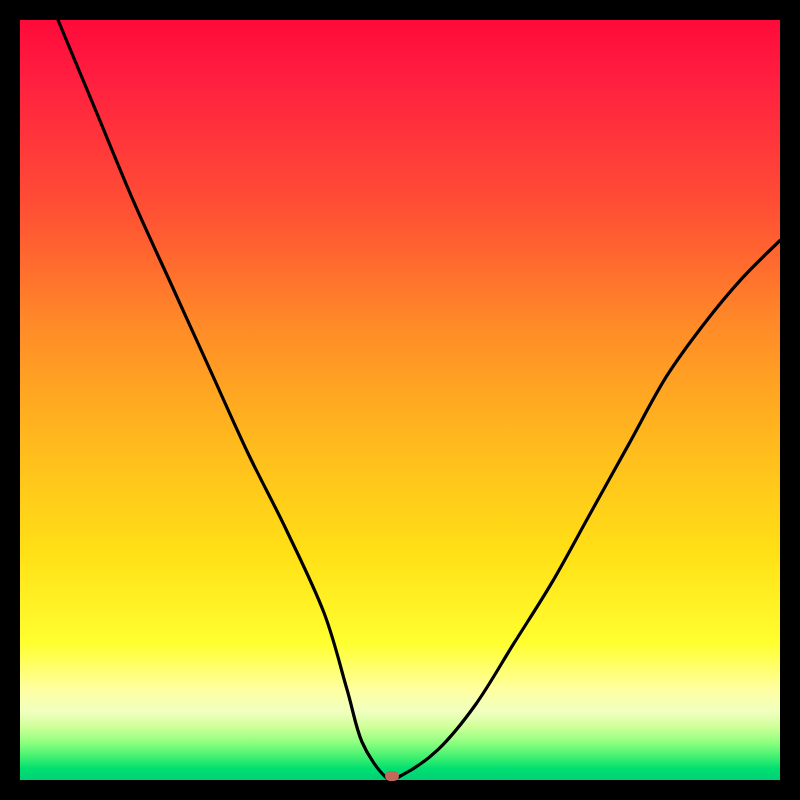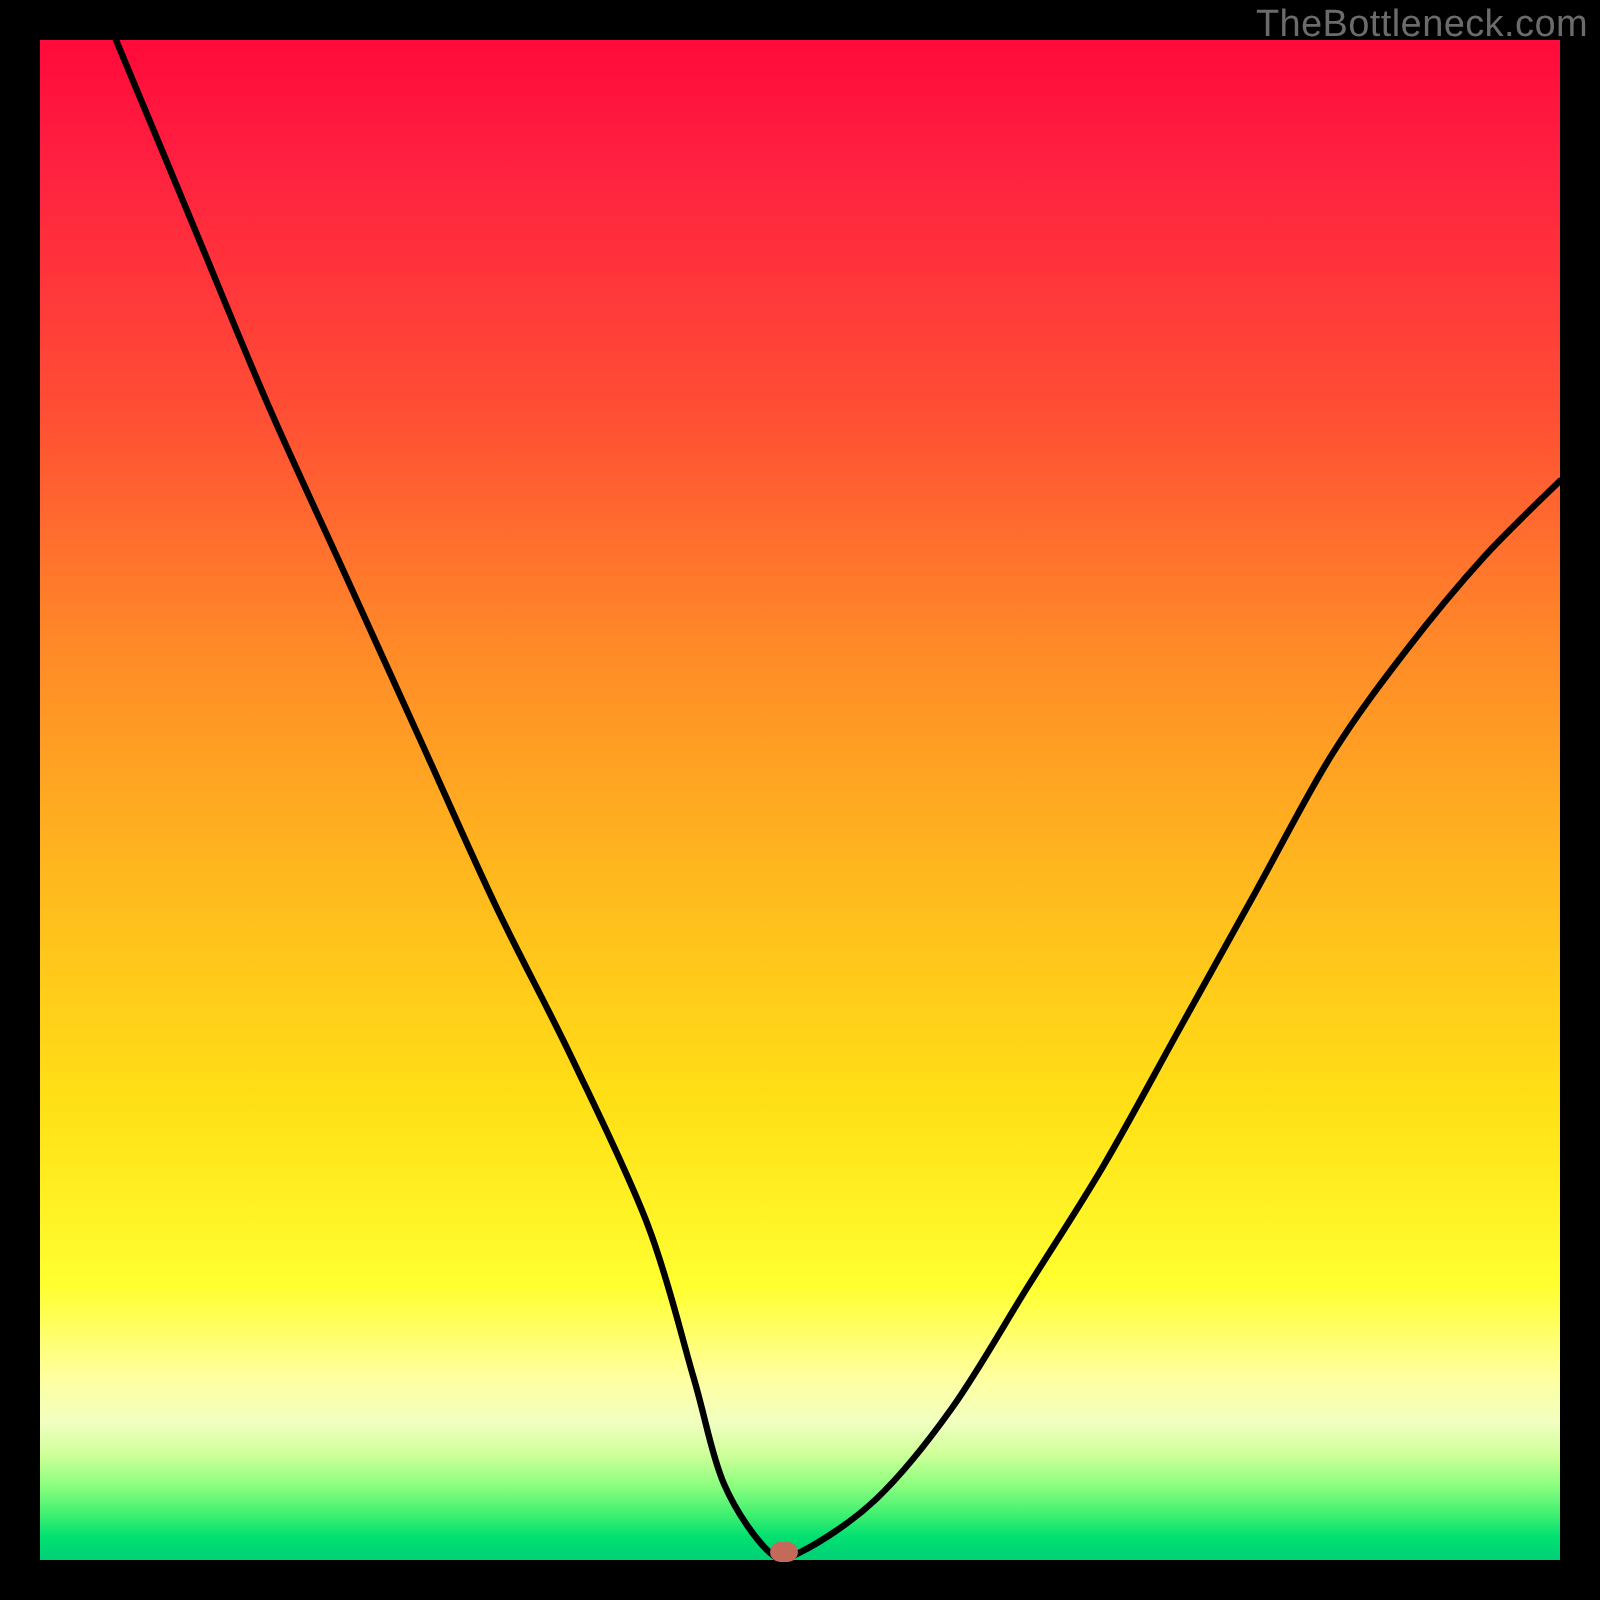--- a/index.html
+++ b/index.html
@@ -64,20 +64,19 @@
     background: #c36a5a;
     border-radius: 5px;
     z-index: 4;
     transform: translate(-50%, -50%);
   }
 </style>
 </head>
 <body>
 
 <div class="chart-container">
-  <div class="watermark">TheBottleneck.com</div>
   <div class="plot-area">
     <svg class="curve" viewBox="0 0 760 760" preserveAspectRatio="none">
       <path id="curve-path" fill="none" stroke="#000" stroke-width="3.2" stroke-linecap="round" stroke-linejoin="round" d="M 38.00 0.00 C 44.33 15.20, 63.33 60.80, 76.00 91.20 C 88.67 121.60, 101.33 153.27, 114.00 182.40 C 126.67 211.53, 139.33 238.13, 152.00 266.00 C 164.67 293.87, 177.33 321.73, 190.00 349.60 C 202.67 377.47, 215.33 406.60, 228.00 433.20 C 240.67 459.80, 253.33 482.60, 266.00 509.20 C 278.67 535.80, 293.87 566.20, 304.00 592.80 C 314.13 619.40, 320.47 647.27, 326.80 668.80 C 333.13 690.33, 335.67 707.43, 342.00 722.00 C 348.33 736.57, 358.47 750.50, 364.80 756.20 C 371.13 761.90, 371.13 760.63, 380.00 756.20 C 388.87 751.77, 405.33 741.63, 418.00 729.60 C 430.67 717.57, 443.33 701.73, 456.00 684.00 C 468.67 666.27, 481.33 643.47, 494.00 623.20 C 506.67 602.93, 519.33 583.93, 532.00 562.40 C 544.67 540.87, 557.33 516.80, 570.00 494.00 C 582.67 471.20, 595.33 448.40, 608.00 425.60 C 620.67 402.80, 633.33 377.47, 646.00 357.20 C 658.67 336.93, 671.33 320.47, 684.00 304.00 C 696.67 287.53, 709.33 272.33, 722.00 258.40 C 734.67 244.47, 753.67 226.73, 760.00 220.40"></path>
     </svg>
     <div id="marker" class="marker" style="left: 372.4px; top: 756.2px; background: rgb(195, 106, 90);"></div>
   </div>
 </div>
 
 </body></html>

